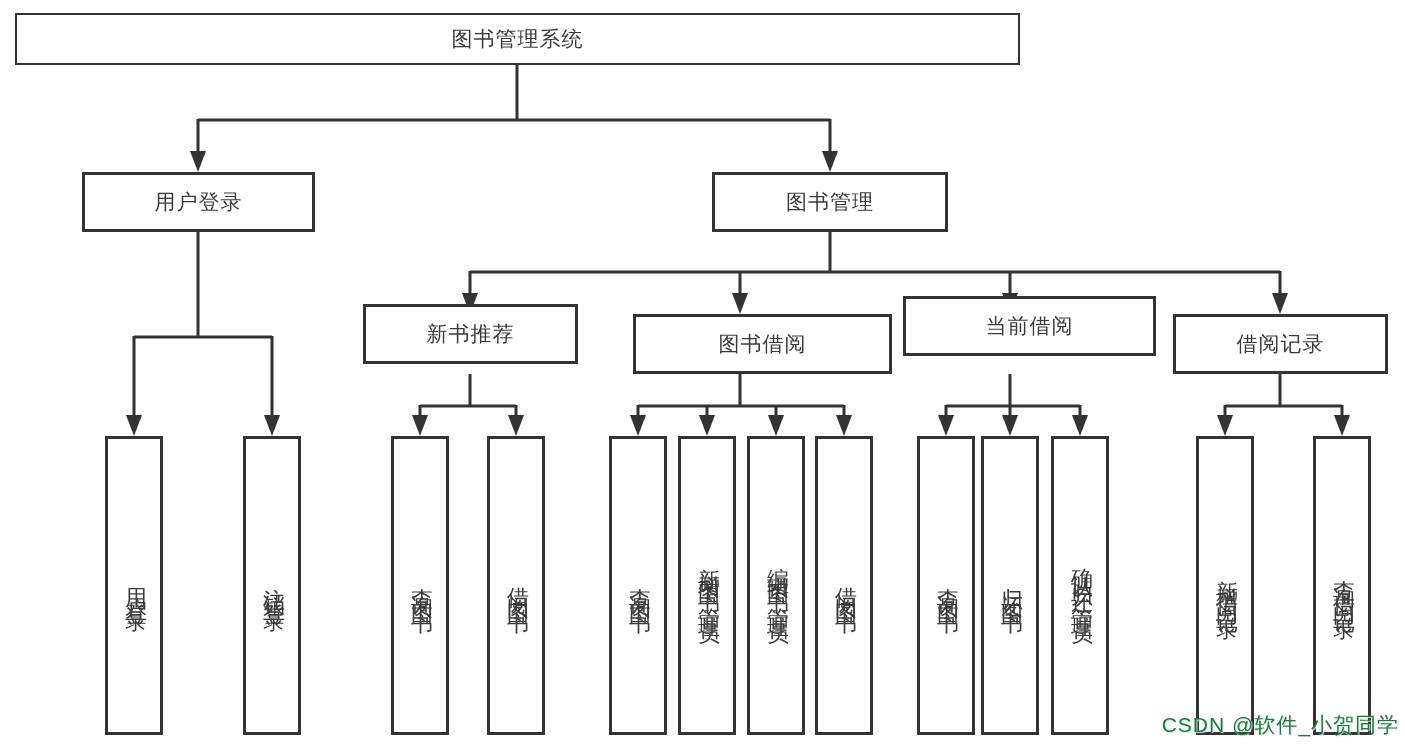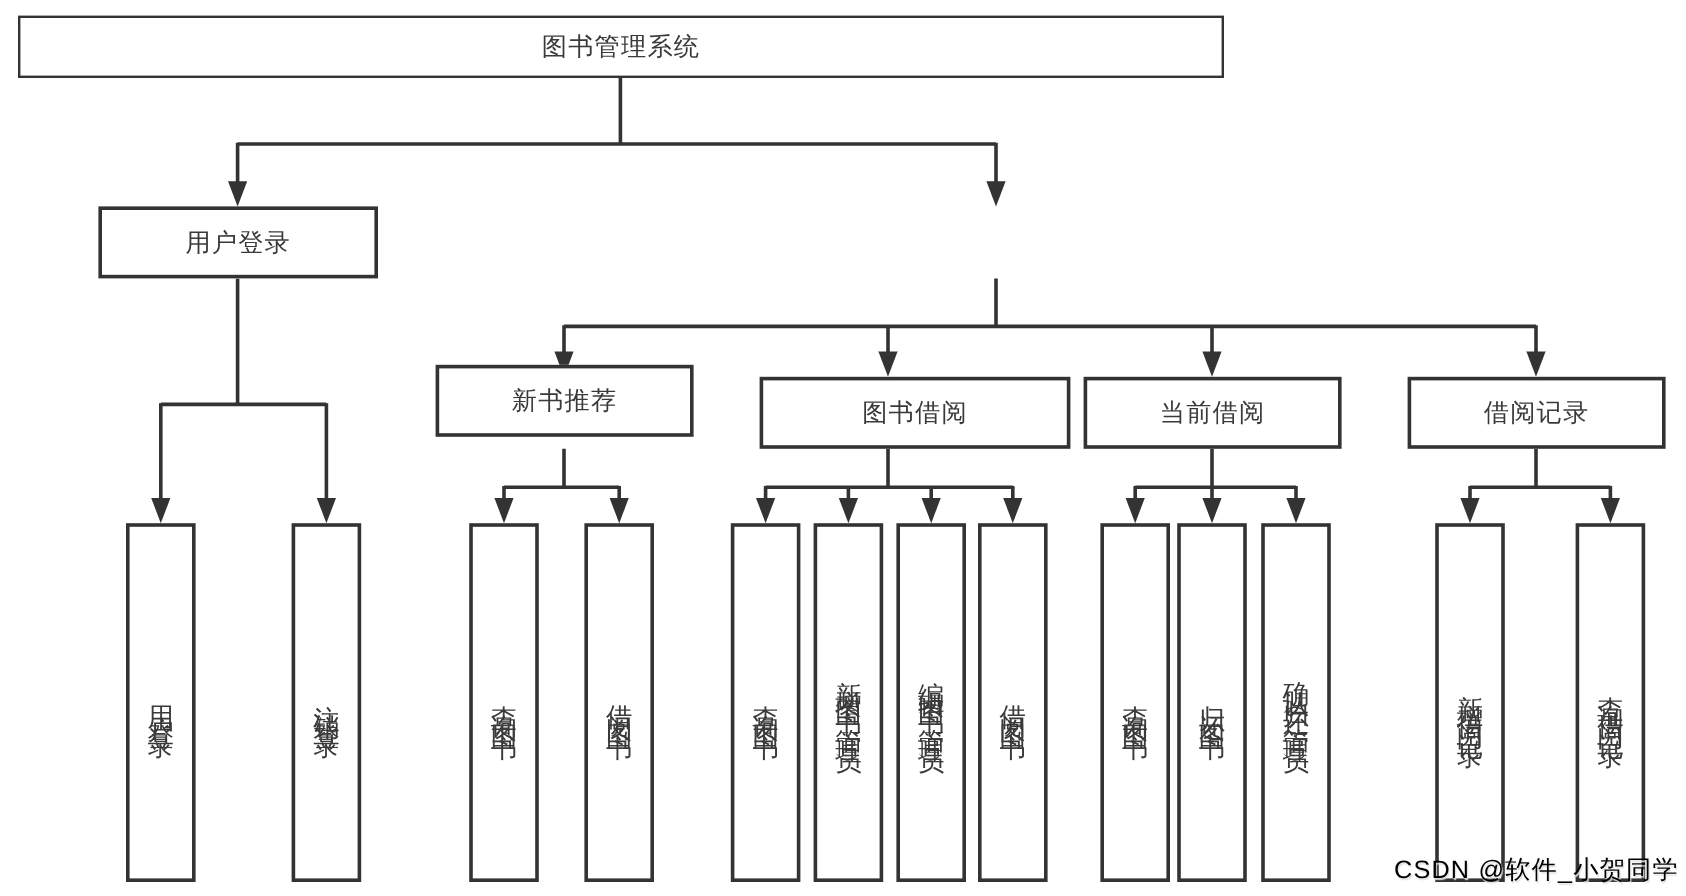--- a/index.html
+++ b/index.html
@@ -17,37 +17,38 @@
     position: absolute;
     background: #ffffff;
     border: 3px solid #333333;
     box-sizing: border-box;
     display: flex;
     align-items: center;
     justify-content: center;
     font-size: 21px;
     letter-spacing: 1px;
     white-space: nowrap;
+    font-family: Liberation Mono, monospace;
   }
   .node.root { border-width: 2px; }
   .node.leaf { letter-spacing: 0; }
   .leaf .vtext {
     writing-mode: vertical-rl;
     text-orientation: mixed;
     letter-spacing: 8px;
     line-height: 1;
     font-size: 22px;
     white-space: nowrap;
   }
   .watermark {
     position: absolute;
     right: 6px;
     bottom: 8px;
     font-size: 21px;
-    color: #000000;
+    color: #15803d;
     letter-spacing: 1px;
     text-shadow: 1px 1px 1px #e0e0e0;
   }
 </style>
 </head>
 <body>
 
 <div class="canvas">
 
   <svg class="connectors" width="1405" height="747" viewBox="0 0 1405 747">
@@ -83,28 +84,31 @@
     </g>
   </svg>
 
   <div class="node root" style="left:15px; top:13px; width:1005px; height:52px;">
     <span>图书管理系统</span>
   </div>
 
   <div class="node" style="left:82px; top:172px; width:233px; height:60px;">
     <span>用户登录</span>
   </div>
+  <div class="node" style="left:712px; top:172px; width:236px; height:60px;">
+    <span>图书管理</span>
+  </div>
 
   <div class="node" style="left:363px; top:304px; width:215px; height:60px;">
     <span>新书推荐</span>
   </div>
   <div class="node" style="left:633px; top:314px; width:259px; height:60px;">
     <span>图书借阅</span>
   </div>
-  <div class="node" style="left:903px; top:314px; width:215px; height:60px;align-items:center;">
+  <div class="node" style="left:903px; top:296px; width:253px; height:60px;align-items:center;">
     <span>当前借阅</span>
   </div>
   <div class="node" style="left:1173px; top:314px; width:215px; height:60px;">
     <span>借阅记录</span>
   </div>
 
   <div class="node leaf" style="left:105px; top:436px; width:58px; height:299px;">
     <span class="vtext">用户登录</span>
   </div>
   <div class="node leaf" style="left:243px; top:436px; width:58px; height:299px;">

